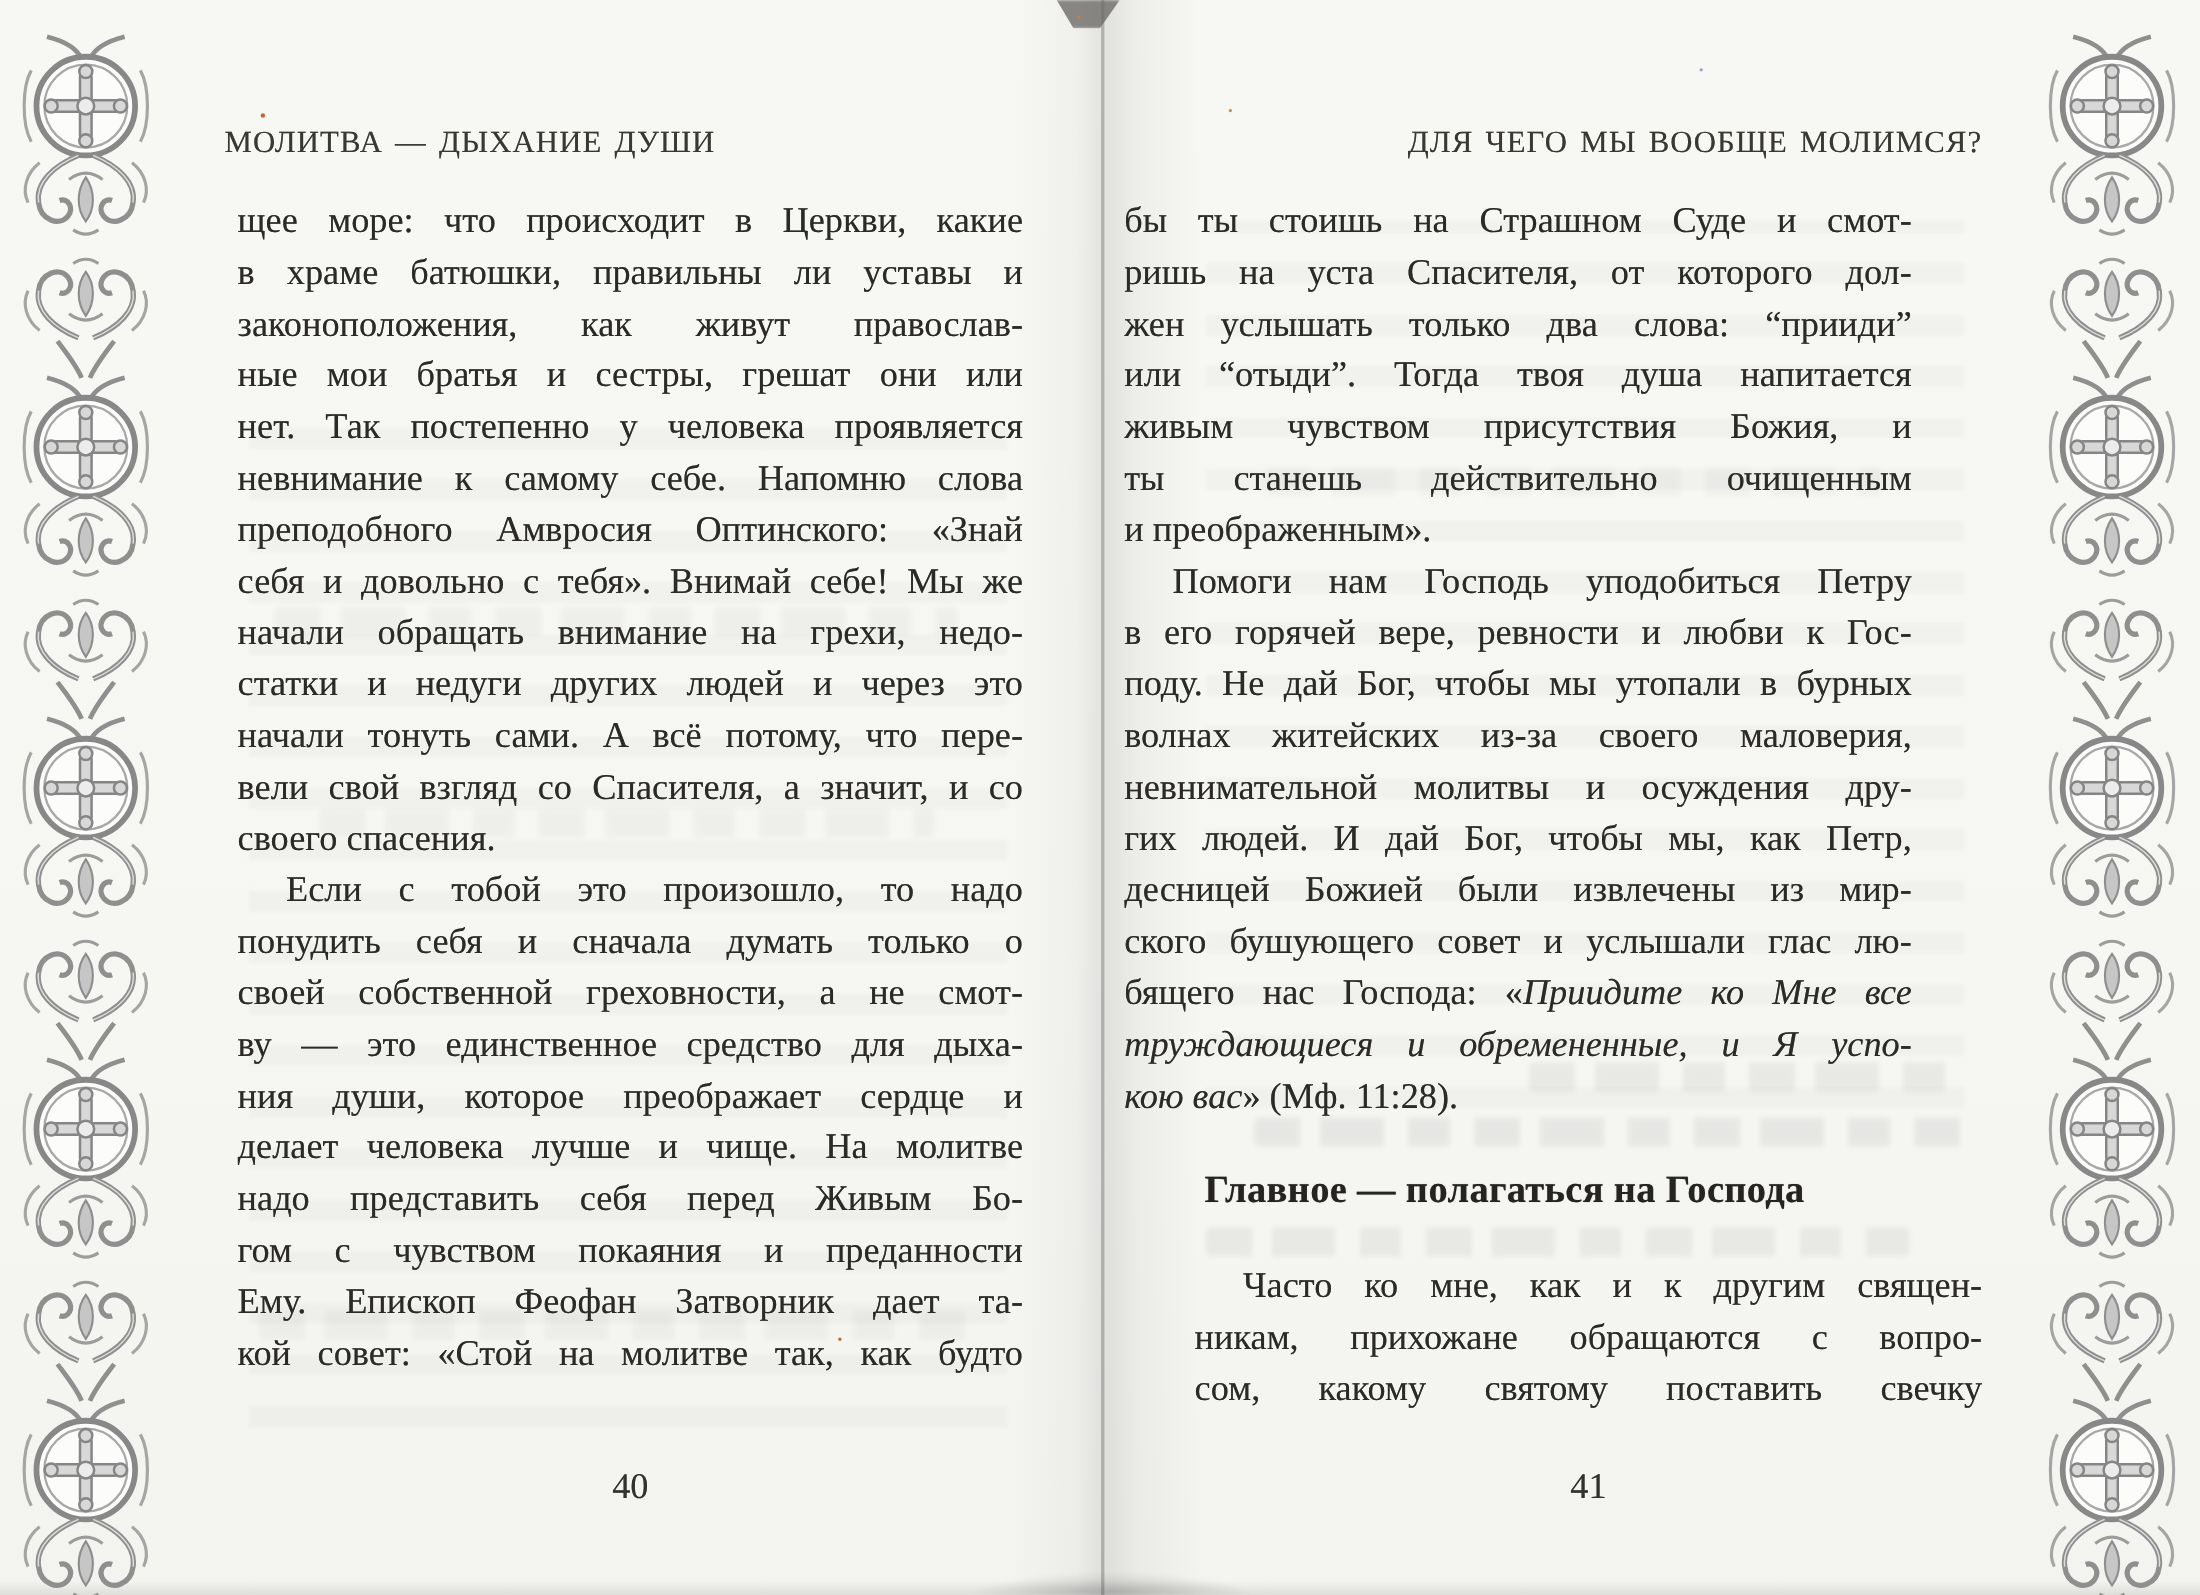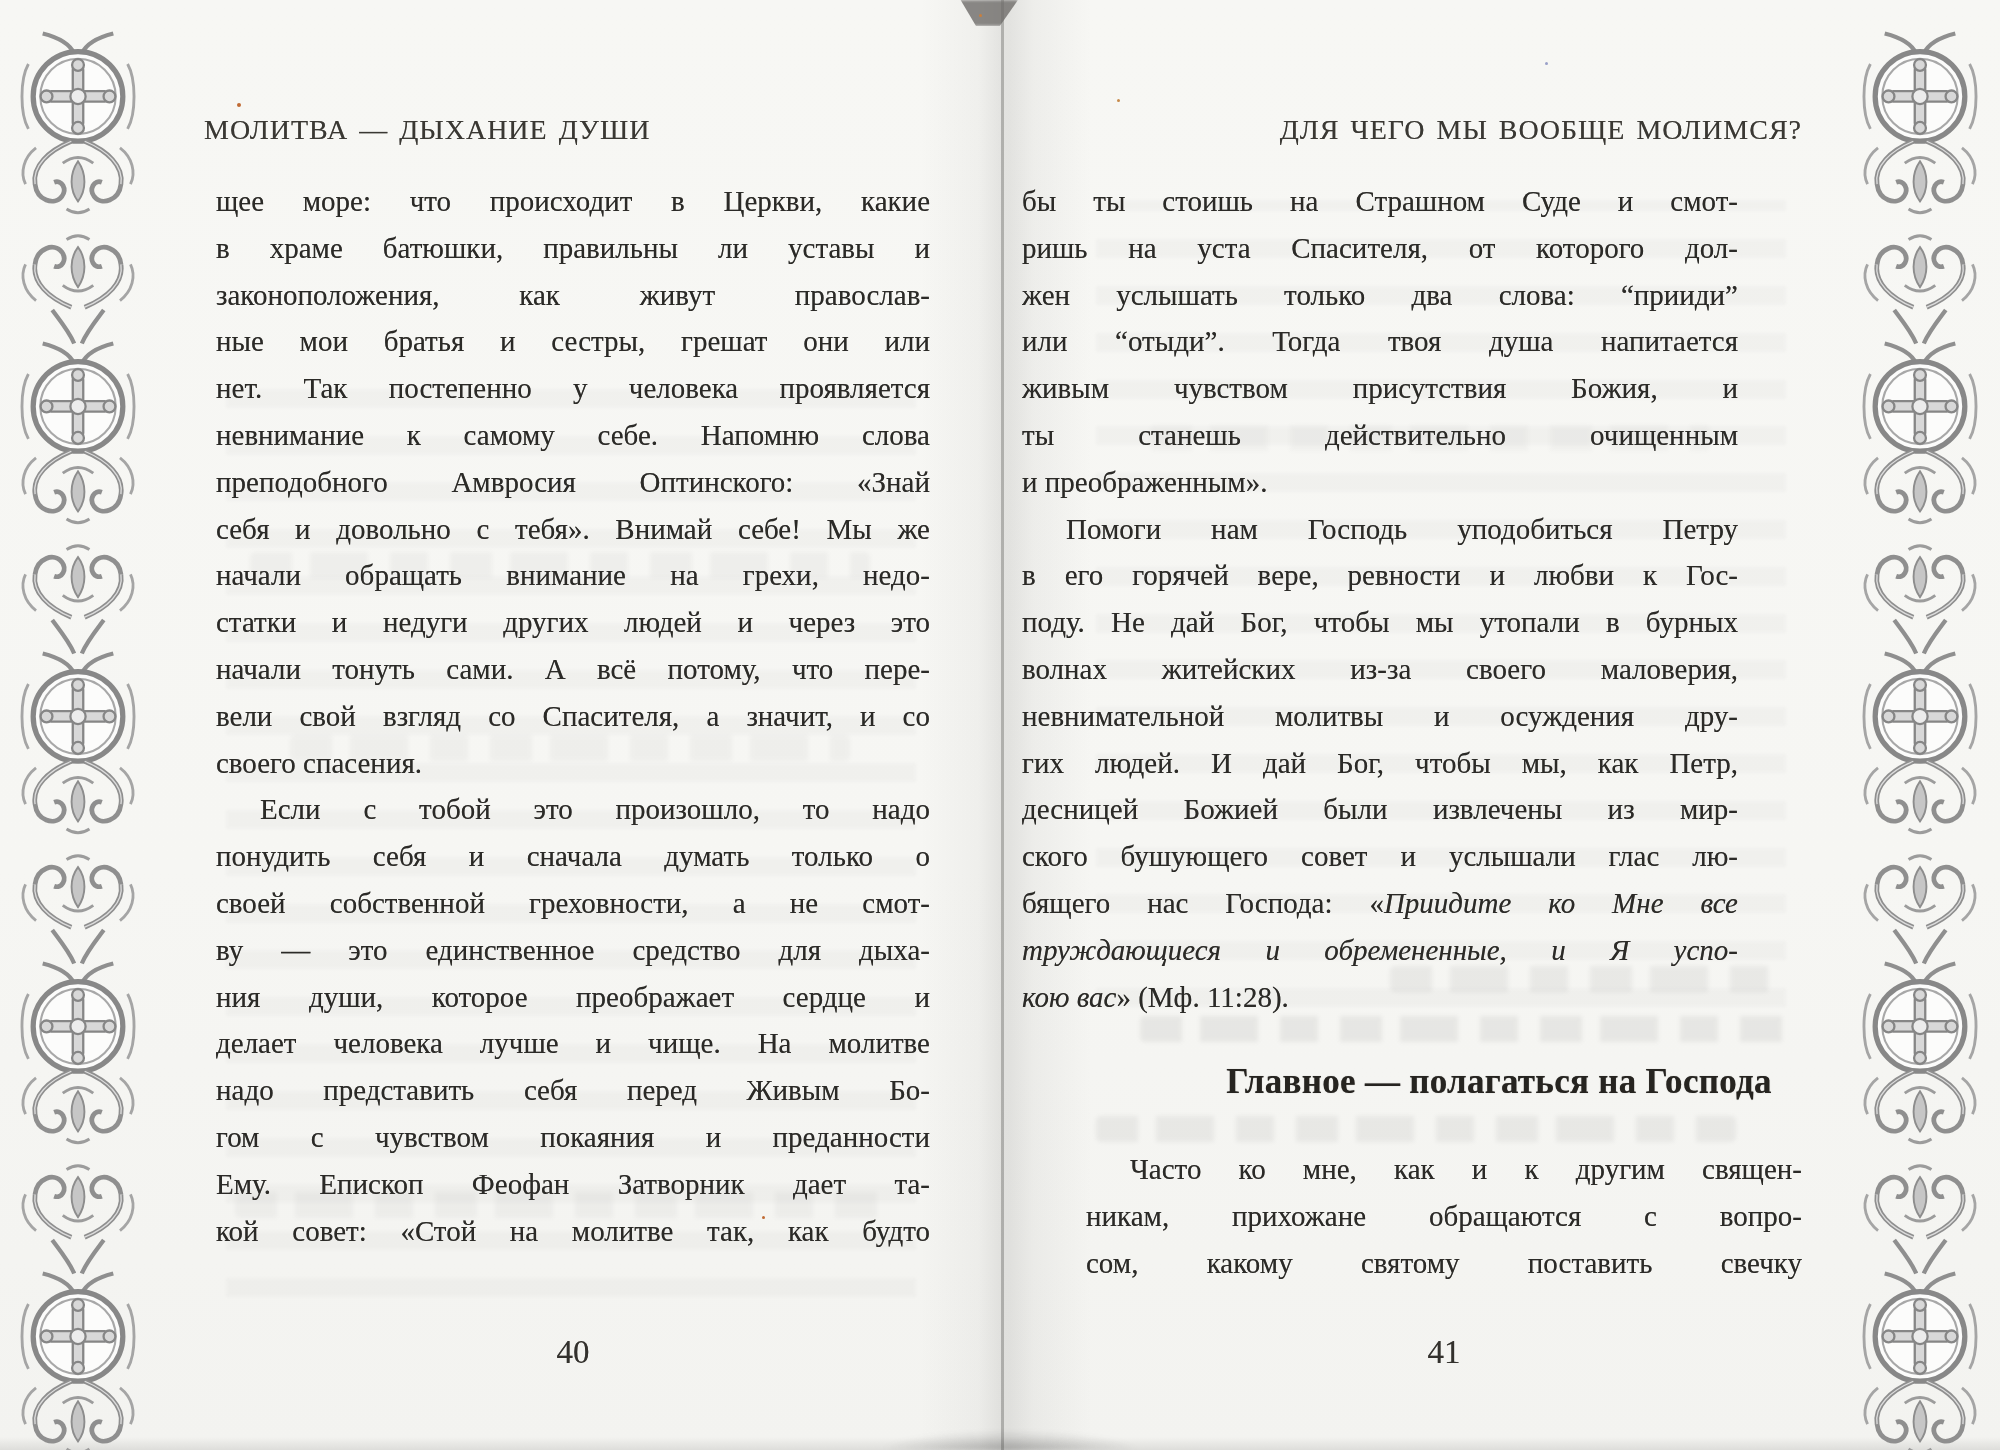--- a/index.html
+++ b/index.html
@@ -48,31 +48,31 @@
   .lp-head{left:204px;top:114px;}
   .rp-head{left:1086px;top:114px;width:716px;text-align:right;}
 
   .body-block{position:absolute;z-index:4;}
   .lp-body{left:216px;top:178px;width:714px;}
   .rp-body{left:1022px;top:178px;width:716px;}
   .rp-body2{left:1086px;top:1146px;width:716px;}
 
   .line{
     height:46.8px;line-height:46.8px;overflow:hidden;
-    font-size:29px;text-align:left;
+    font-size:33px;text-align:left;
     text-shadow:0 0 .6px rgba(45,43,40,.6);
   }
   .line.j{text-align:justify;}
   .line.j::after{content:"";display:inline-block;width:100%;height:0;}
   .line.ind{text-indent:44px;}
   .it{font-style:italic;}
 
   .section-heading{
-    position:absolute;z-index:4;left:1141px;top:1062px;width:716px;margin:0;
-    font-size:35px;font-weight:bold;text-align:center;letter-spacing:.3px;
+    position:absolute;z-index:4;left:1095px;top:1062px;width:716px;margin:0;
+    font-size:35px;font-weight:bold;letter-spacing:.3px;
     color:#262420;text-shadow:0 0 .7px rgba(40,38,34,.6);
   }
   .pagenum{
     position:absolute;z-index:4;font-size:33px;color:#33312d;
     text-shadow:0 0 .6px rgba(45,43,40,.55);text-align:center;margin-top:34px;
   }
   .lp-num{left:216px;top:1300px;width:714px;}
   .rp-num{left:1086px;top:1300px;width:716px;}
 
   

